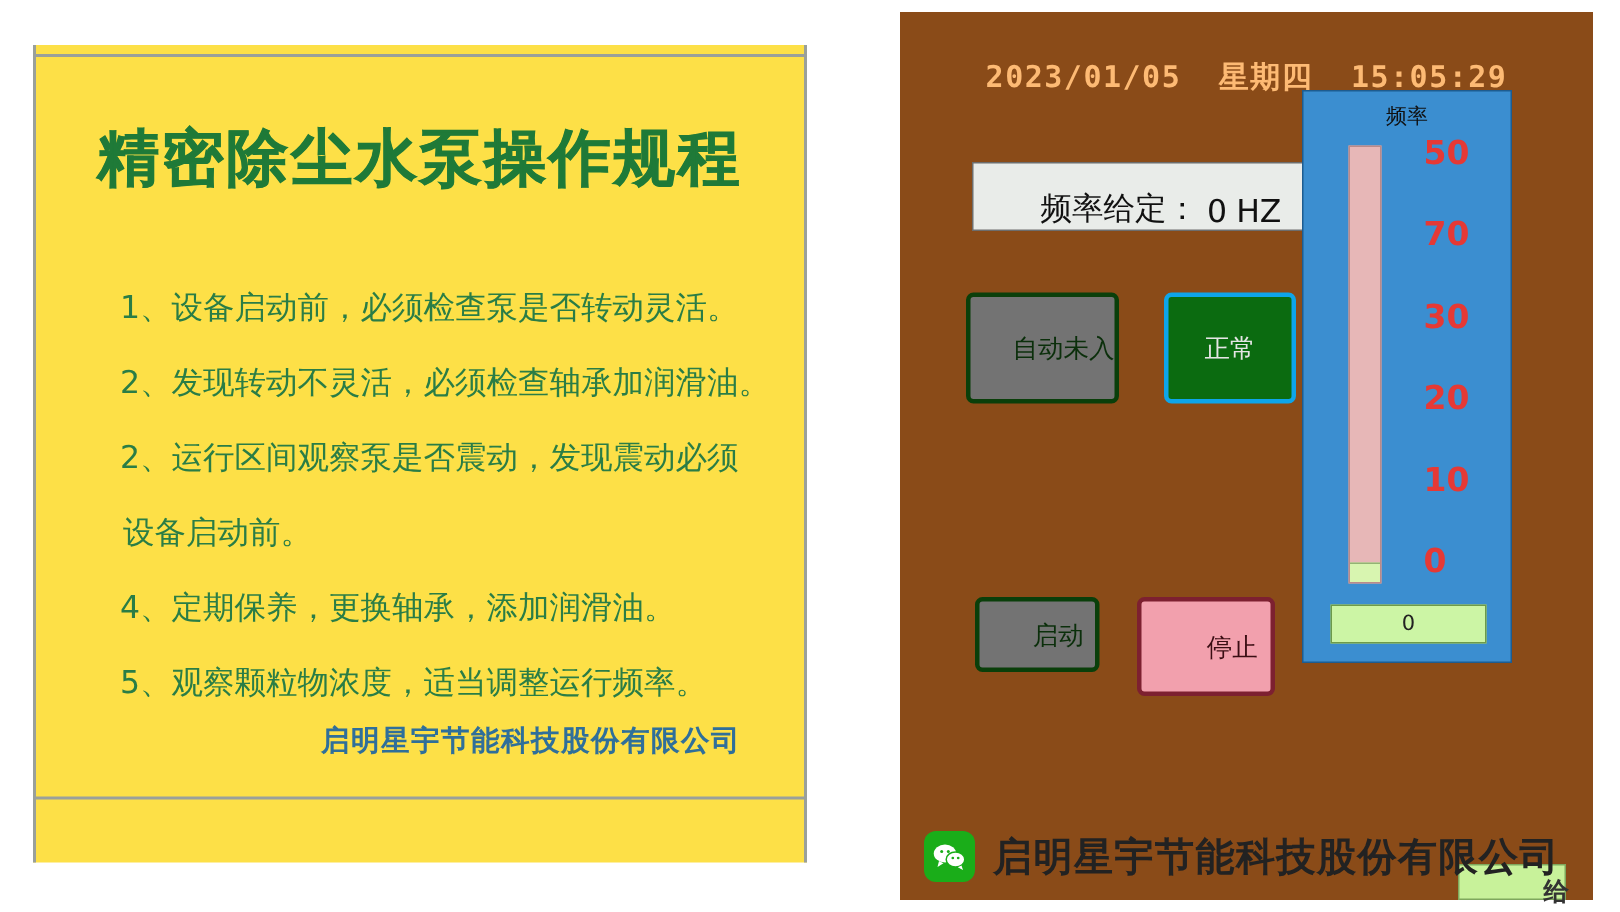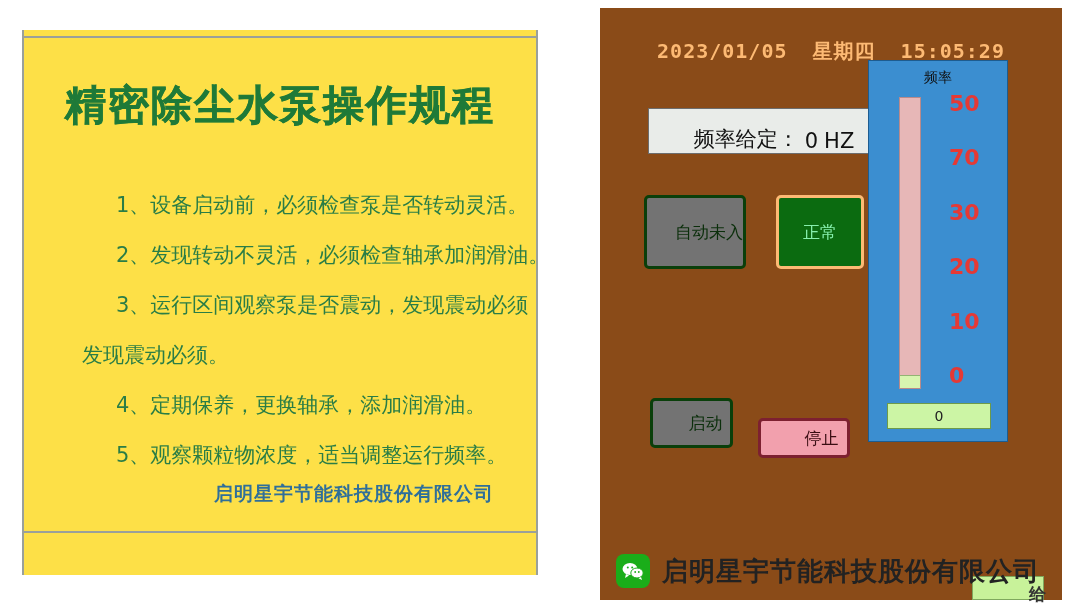--- a/index.html
+++ b/index.html
@@ -62,21 +62,21 @@
     position: absolute;
     top: 150px;
     left: 0;
     width: 100%;
   }
   .sign-line {
     font-family: "DejaVu Sans", sans-serif;
     font-size: 21px;
     color: #2a7d46;
     line-height: 50px;
-    padding-left: 92px;
+    padding-left: 56px;
     white-space: nowrap;
   }
   .sign-line.indent-less {
     padding-left: 58px;
   }
   .sign-company {
     position: absolute;
     bottom: 68px;
     right: 42px;
     font-family: "DejaVu Sans", sans-serif;
@@ -140,32 +140,32 @@
     box-sizing: border-box;
   }
   .btn-green {
     background: #737373;
     border: 3px solid #0a3f0a;
     color: #0b2f0b;
     padding-left: 28px;
   }
   .btn-dark-green {
     background: #0b6b10;
-    border: 3px solid #fdba74;
-    color: #86efac;
+    border: 3px solid #0ea5e9;
+    color: #e5e5e5;
   }
   .btn-pink {
     background: #f2a0ad;
     border: 3px solid #7d2030;
     color: #3a0d13;
   }
   #btn-auto   { left: 44px;  top: 187px; width: 102px; height: 74px; }
   #btn-normal { left: 176px; top: 187px; width: 88px;  height: 74px; }
   #btn-start  { left: 50px;  top: 390px; width: 83px;  height: 50px; }
-  #btn-stop   { left: 158px; top: 410px; width: 92px;  height: 40px; padding-left: 35px; }
+  #btn-stop   { left: 158px; top: 390px; width: 92px;  height: 66px; padding-left: 35px; }
 
   .gauge {
     position: absolute;
     left: 268px;
     top: 52px;
     width: 140px;
     height: 382px;
     background: #3b8ed0;
     border: 1px solid #1d5c90;
     box-sizing: border-box;
@@ -288,22 +288,22 @@
 
   <div class="sign">
     <div class="rule-top"></div>
     <div class="rule-bottom"></div>
 
     <div class="sign-title">精密除尘水泵操作规程</div>
 
     <div class="sign-lines">
       <div class="sign-line">1、设备启动前，必须检查泵是否转动灵活。</div>
       <div class="sign-line">2、发现转动不灵活，必须检查轴承加润滑油。</div>
-      <div class="sign-line">3、运行区间观察泵是否震动，发现震动必须</div>
-      <div class="sign-line indent-less">发现震动必须。</div>
+      <div class="sign-line">2、运行区间观察泵是否震动，发现震动必须</div>
+      <div class="sign-line indent-less">设备启动前。</div>
       <div class="sign-line">4、定期保养，更换轴承，添加润滑油。</div>
       <div class="sign-line">5、观察颗粒物浓度，适当调整运行频率。</div>
     </div>
 
     <div class="sign-company">启明星宇节能科技股份有限公司</div>
   </div>
 
   <div class="hmi">
 
     <div class="hmi-datetime">

